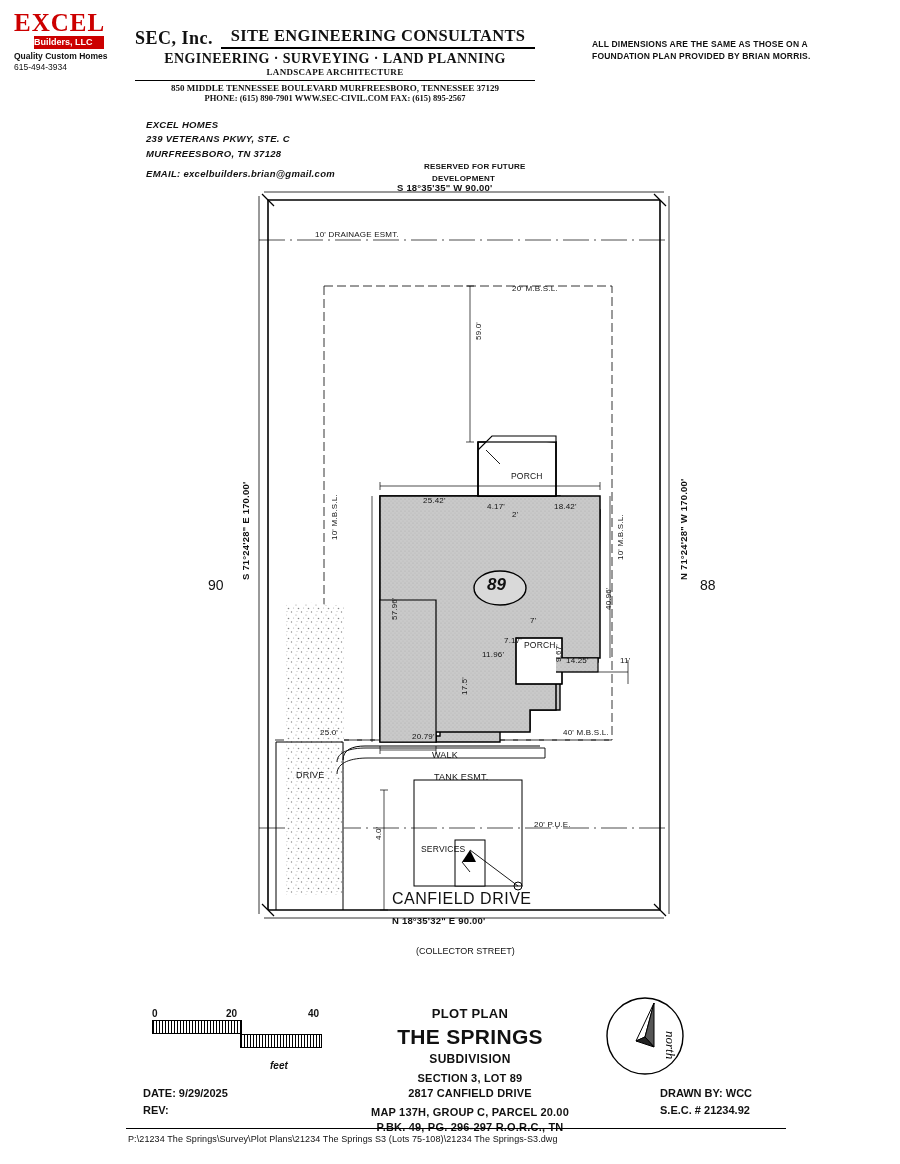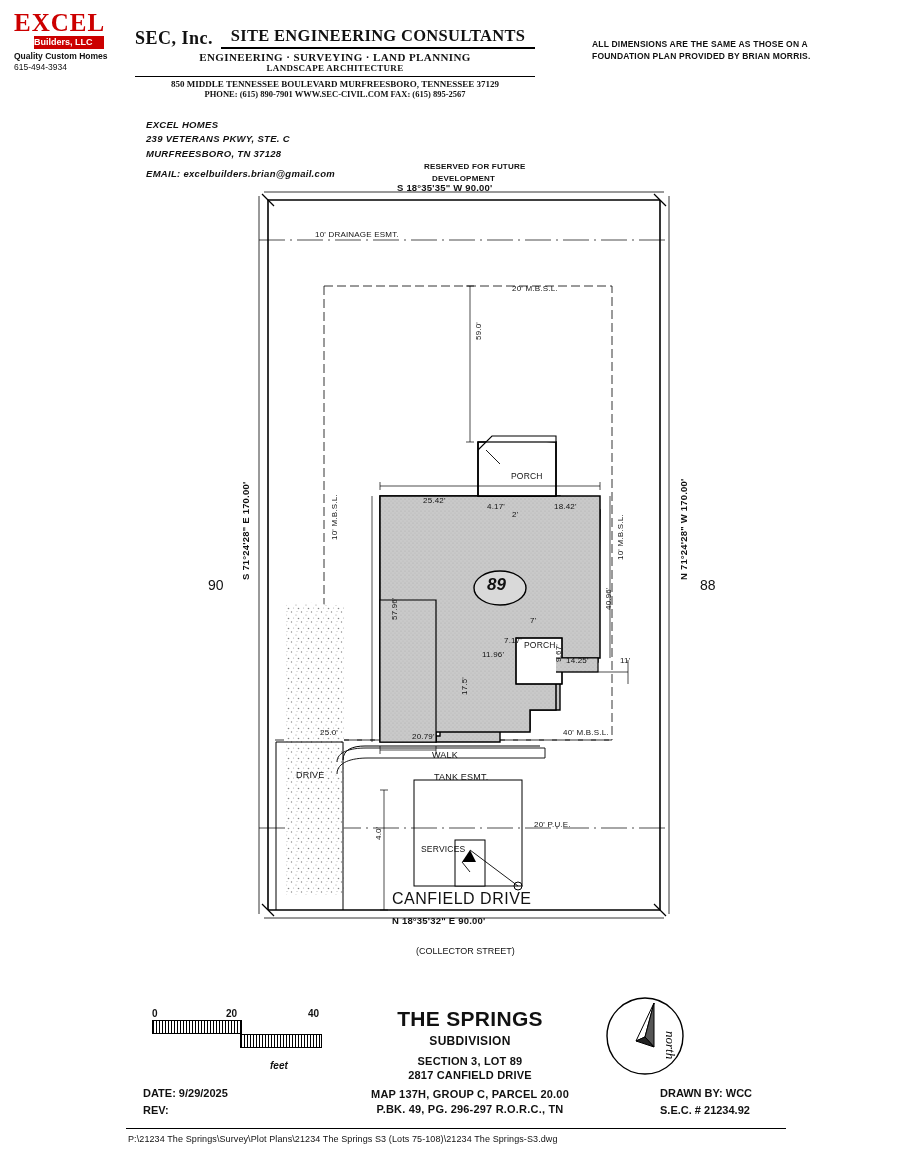--- a/index.html
+++ b/index.html
@@ -10,21 +10,21 @@
   .logo{position:absolute;left:14px;top:10px;width:110px;height:62px;text-align:left;}
   .logo .excel{font-family:"Liberation Serif",serif;font-weight:bold;font-size:25px;letter-spacing:1px;color:#c00;line-height:1;}
   .logo .bar{margin:1px auto 0;width:70px;height:13px;background:#c00;color:#fff;font-size:9px;line-height:13px;font-weight:bold;}
   .logo .qch{font-size:8.5px;margin-top:2px;font-weight:bold;}
   .logo .tel{font-size:8.5px;margin-top:1px;}
 
   .secbox{position:absolute;left:135px;top:26px;width:400px;}
   .secbox .line1{display:flex;align-items:flex-end;gap:8px;}
   .secbox .sec{font-family:"Liberation Serif",serif;font-weight:bold;font-size:18px;letter-spacing:.5px;}
   .secbox .title{font-family:"Liberation Serif",serif;font-weight:bold;font-size:16.5px;letter-spacing:.3px;border-bottom:2px solid #000;flex:1;text-align:center;padding-bottom:1px;}
-  .secbox .sub{text-align:center;font-family:"Liberation Serif",serif;font-size:11px;font-weight:bold;letter-spacing:.4px;margin-top:2px;}
+  .secbox .sub{text-align:center;font-family:"Liberation Serif",serif;font-size:14px;font-weight:bold;letter-spacing:.4px;margin-top:2px;}
   .secbox .sub2{text-align:center;font-family:"Liberation Serif",serif;font-size:9px;font-weight:bold;letter-spacing:.3px;}
   .secbox .addr{text-align:center;font-family:"Liberation Serif",serif;font-size:9px;font-weight:bold;border-top:1.5px solid #000;margin-top:3px;padding-top:2px;}
   .secbox .contact{text-align:center;font-family:"Liberation Serif",serif;font-size:8.5px;font-weight:bold;}
 
   .note-right{position:absolute;left:592px;top:38px;width:250px;font-family:Liberation Sans, sans-serif;font-size:8.5px;font-weight:bold;line-height:1.45;letter-spacing:.2px;}
 
   .owner{position:absolute;left:146px;top:118px;font-size:9.5px;font-weight:bold;font-style:italic;line-height:1.5;letter-spacing:.3px;}
   .owner .email{margin-top:6px;}
 
   
@@ -246,20 +246,21 @@
     <div class="sb-row" style="height:14px;">
       <div class="sb-seg hatch" style="left:0px;width:88px;"></div>
     </div>
     <div class="sb-row" style="height:14px;">
       <div class="sb-seg hatch" style="left:88px;width:80px;"></div>
     </div>
     <div class="feet">feet</div>
   </div>
 
   <div class="titleblock">
+    <div class="t1">PLOT PLAN</div>
     <div class="t2">THE SPRINGS</div>
     <div class="t3">SUBDIVISION</div>
     <div class="t4">SECTION 3, LOT 89</div>
     <div class="t4" style="margin-top:0">2817 CANFIELD DRIVE</div>
     <div class="t4" style="margin-top:4px">MAP 137H, GROUP C, PARCEL 20.00</div>
     <div class="t4" style="margin-top:0">P.BK. 49, PG. 296-297 R.O.R.C., TN</div>
   </div>
 
   <div class="datebox">
     <div>DATE:  9/29/2025</div>

